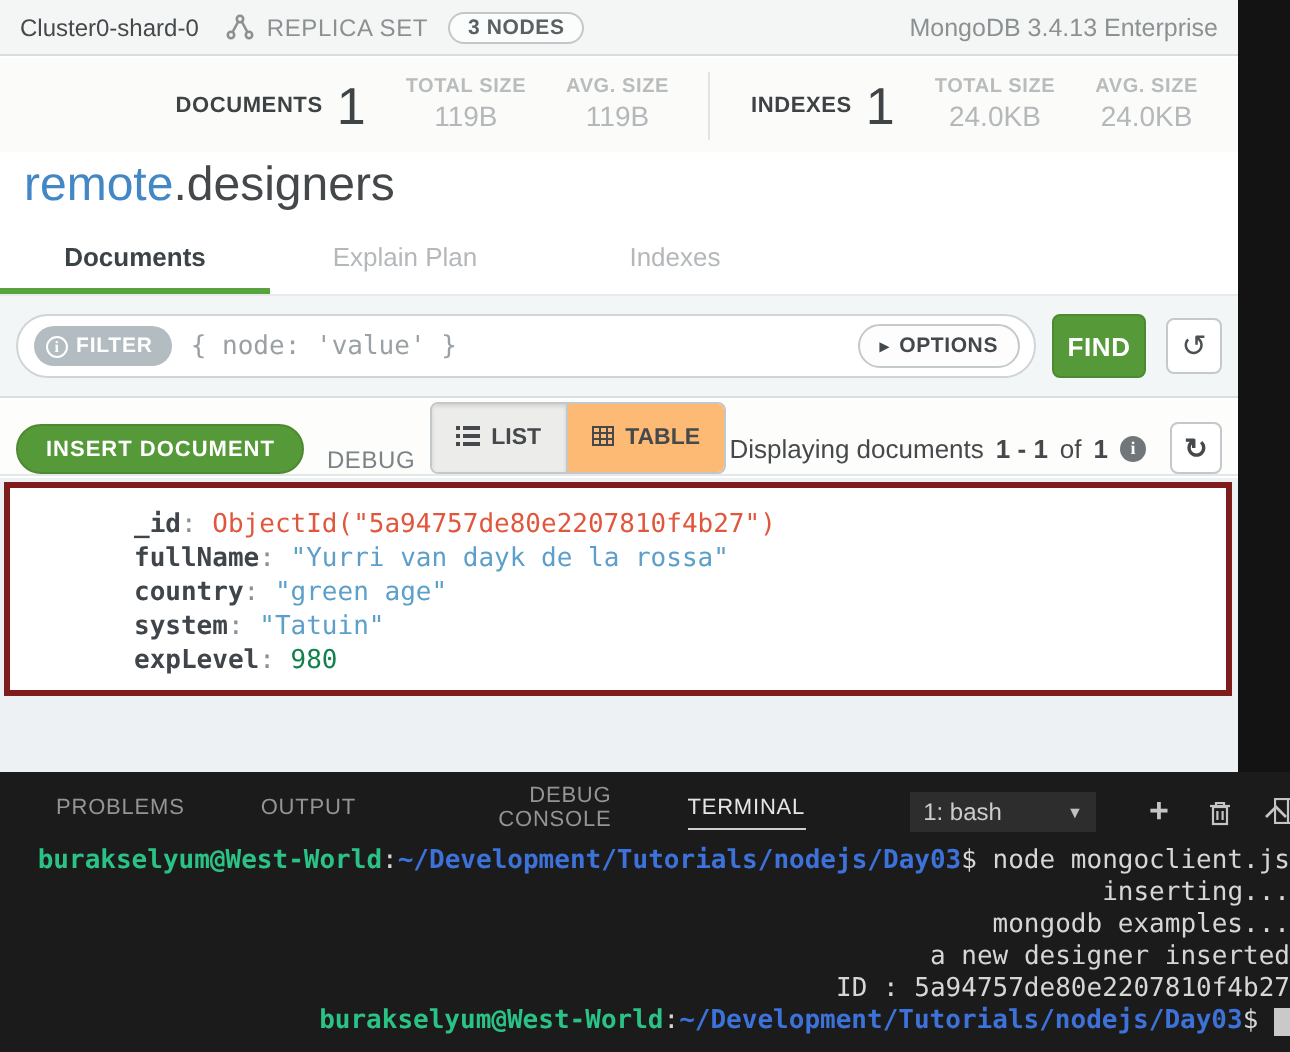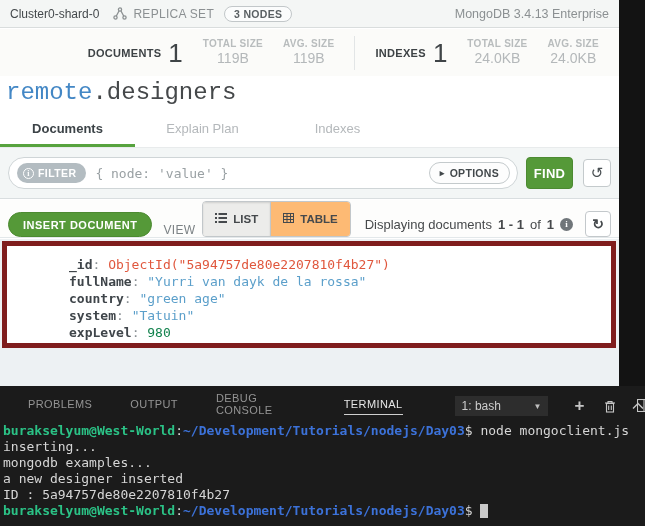--- a/index.html
+++ b/index.html
@@ -21,21 +21,21 @@
   .statsbar { position:absolute; top:29px; left:0; right:0; height:47px; background:#fbfbf9;
               display:flex; align-items:center; justify-content:flex-end; gap:20px; padding-right:20px; }
   .stat-count-group { display:flex; align-items:center; gap:7px; }
   .stat-count-label { font-size:11px; font-weight:bold; color:#3d4245; letter-spacing:.3px; }
   .stat-count-num { font-size:26px; font-weight:300; color:#3f4447; line-height:1; }
   .stat-metric { display:flex; flex-direction:column; align-items:center; line-height:1.25; }
   .stat-metric-label { font-size:10px; font-weight:bold; color:#b8bcbd; letter-spacing:.3px; }
   .stat-metric-value { font-size:14px; color:#b4b8ba; }
   .stat-divider { width:1px; height:34px; background:#e2e5e6; }
 
-  .titlebar { position:absolute; top:76px; left:0; right:0; height:36px; padding-left:6px; font-size:24px; line-height:34px;font-family:Liberation Mono, monospace; }
+  .titlebar { position:absolute; top:76px; left:0; right:0; height:36px; padding-left:12px; font-size:24px; line-height:34px; }
   .ns-db { color:#4387c5; }
   .ns-coll { color:#45484a; }
 
   .tabbar { position:absolute; top:112px; left:0; right:0; height:36px; border-bottom:1px solid #e8ebec; display:flex; }
   .tab { width:135px; text-align:center; font-size:13px; line-height:33px; color:#b4b8bb; cursor:default; }
   .tab.active { color:#3c4347; font-weight:bold; border-bottom:3px solid #57a33e; }
 
   .filterbar { position:absolute; top:148px; left:0; right:0; height:51px; background:#f3f6f6; border-bottom:1px solid #d9dee0;
                display:flex; align-items:center; padding:0 8px; gap:8px; }
   .filter-pill { position:relative; flex:1; height:32px; background:#fff; border:1px solid #cfd5d7; border-radius:16px;
@@ -63,30 +63,30 @@
   .seg-btn.active { background:#ececea; box-shadow:inset 0 1px 2px rgba(0,0,0,.12); }
   .seg-btn + .seg-btn { border-left:1px solid #c2c7ca; }
   .displaying { margin-left:auto; display:flex; align-items:center; gap:6px; font-size:13px; color:#46494b; }
   .displaying b { font-weight:bold; }
   .info-dark { display:inline-flex; align-items:center; justify-content:center; width:13px; height:13px; background:#70767a; color:#fff;
                border-radius:50%; font-size:9px; font-weight:bold; font-family:"Liberation Serif", serif; }
   .refresh-btn { width:26px; height:26px; background:#fff; border:1px solid #c3c8cb; border-radius:4px; color:#45494c; font-size:14px; font-weight:bold;
                  display:flex; align-items:center; justify-content:center; margin-left:6px; }
 
   .docarea { position:absolute; top:239px; left:0; right:0; bottom:0; background:#edf1f3; }
-  .doc-card { position:absolute; top:2px; left:2px; right:3px; height:107px; background:#fff; border:5px solid #7f1d1d; }
+  .doc-card { position:absolute; top:2px; left:2px; right:3px; height:107px; background:#fff; border:3px solid #7f1d1d; }
   .doc-fields { padding:10px 0 0 62px; font-family:"DejaVu Sans Mono", monospace; font-size:13px; line-height:17px; }
   .doc-key { font-weight:bold; color:#3f454a; }
   .doc-colon { color:#8a9094; }
   .v-objectid { color:#e0573d; }
   .v-string { color:#5b9fca; }
   .v-number { color:#12824d; }
 
   
-  .vspanel { position:absolute; top:386px; left:0; width:645px; height:140px; background:#1b1b1b; }
+  .vspanel { position:absolute; top:386px; left:0; width:645px; height:140px; background:#1b1b1b;text-align:right; }
   .panel-tabs { position:absolute; top:6px; left:0; right:0; height:28px; display:flex; align-items:center; padding-left:28px; }
   .ptab { font-size:11px; letter-spacing:.4px; color:#949494; margin-right:38px; padding-bottom:4px; }
   .ptab.active { color:#e5e5e5; border-bottom:1px solid #cfcfcf; }
   .shell-select { margin-left:14px; width:104px; height:20px; background:#2d2d2d; color:#cccccc; font-size:12px;
                   display:flex; align-items:center; padding:0 7px; }
   .shell-caret { margin-left:auto; font-size:8px; color:#c0c0c0; }
   .picon { color:#c5c5c5; display:inline-flex; align-items:center; justify-content:center; width:16px; height:16px; }
   .picon.plus { font-size:17px; font-weight:bold; margin-left:24px; }
   .picon.trash { margin-left:16px; }
   .picon.chev { margin-left:14px; }
@@ -173,21 +173,21 @@
         </span>
       </div>
       <div class="find-btn">FIND</div>
       <div class="hist-btn">
         <span>↺</span>
       </div>
     </div>
 
     <div class="actionbar">
       <div class="insert-btn">INSERT DOCUMENT</div>
-      <span class="view-label">VIEW</span>
+      <span class="view-label">DEBUG</span>
       <div class="segmented">
         <div class="seg-btn active">
           <span>
             <svg width="12" height="10" viewBox="0 0 12 10">
                 <g fill="#45494c">
                   <rect x="0" y="0" width="2" height="2"></rect>
                   <rect x="3.5" y="0" width="8.5" height="2"></rect>
                   <rect x="0" y="4" width="2" height="2"></rect>
                   <rect x="3.5" y="4" width="8.5" height="2"></rect>
                   <rect x="0" y="8" width="2" height="2"></rect>

